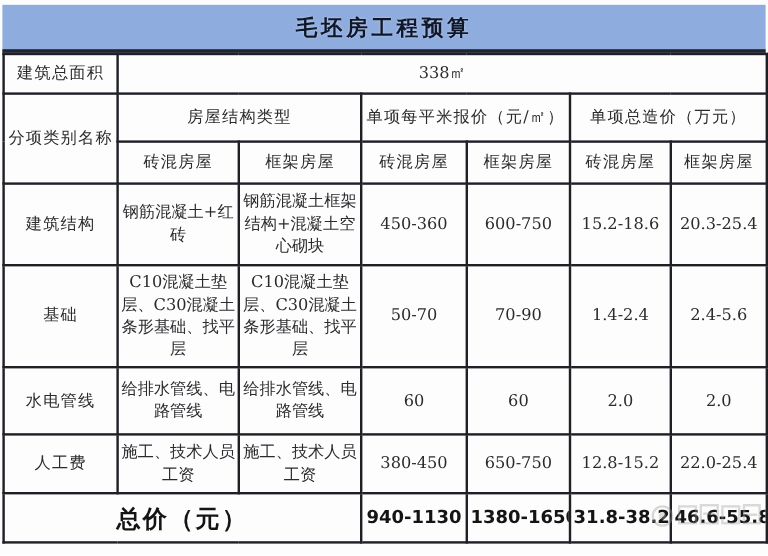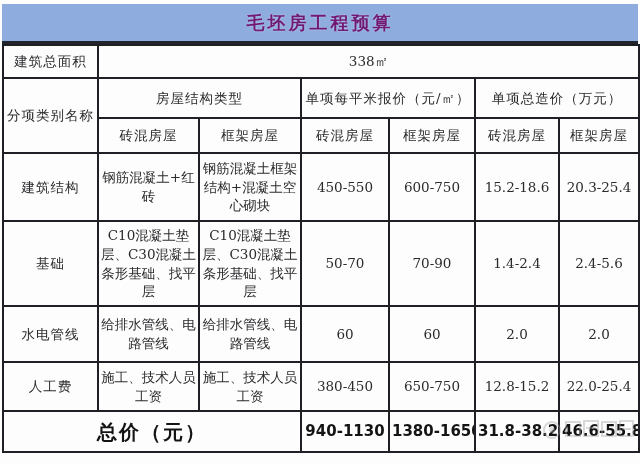--- a/index.html
+++ b/index.html
@@ -14,21 +14,21 @@
   }
   .titlebar{
     margin:4px 2px 0 2px;
     height:37px;
     background:#8FACDE;
     border-bottom:3px solid #23252d;
     display:flex;align-items:center;justify-content:center;
   }
   .titlebar .title{
     font-family:"DejaVu Sans","Liberation Sans",sans-serif;
-    font-size:18px;font-weight:bold;color:#701a75;
+    font-size:18px;font-weight:bold;color:#0f172a;
     letter-spacing:3px;
     text-shadow:0 0 2px rgba(255,255,255,.45);
   }
   table.budget{
     width:636px;
     margin:0 2px;
     border-collapse:collapse;
     table-layout:fixed;
     border:2px solid #1f2026;
   }
@@ -116,21 +116,21 @@
         <td class="head">砖混房屋</td>
         <td class="head">框架房屋</td>
         <td class="head">砖混房屋</td>
         <td class="head">框架房屋</td>
       </tr>
 
       <tr class="r-structure">
         <td class="rowlabel">建筑结构</td>
         <td class="desc">钢筋混凝土+红砖</td>
         <td class="desc">钢筋混凝土框架结构+混凝土空心砌块</td>
-        <td class="num">450-550</td>
+        <td class="num">450-360</td>
         <td class="num">600-750</td>
         <td class="num">15.2-18.6</td>
         <td class="num">20.3-25.4</td>
       </tr>
 
       <tr class="r-foundation">
         <td class="rowlabel">基础</td>
         <td class="desc">C10混凝土垫层、C30混凝土条形基础、找平层</td>
         <td class="desc">C10混凝土垫层、C30混凝土条形基础、找平层</td>
         <td class="num">50-70</td>

